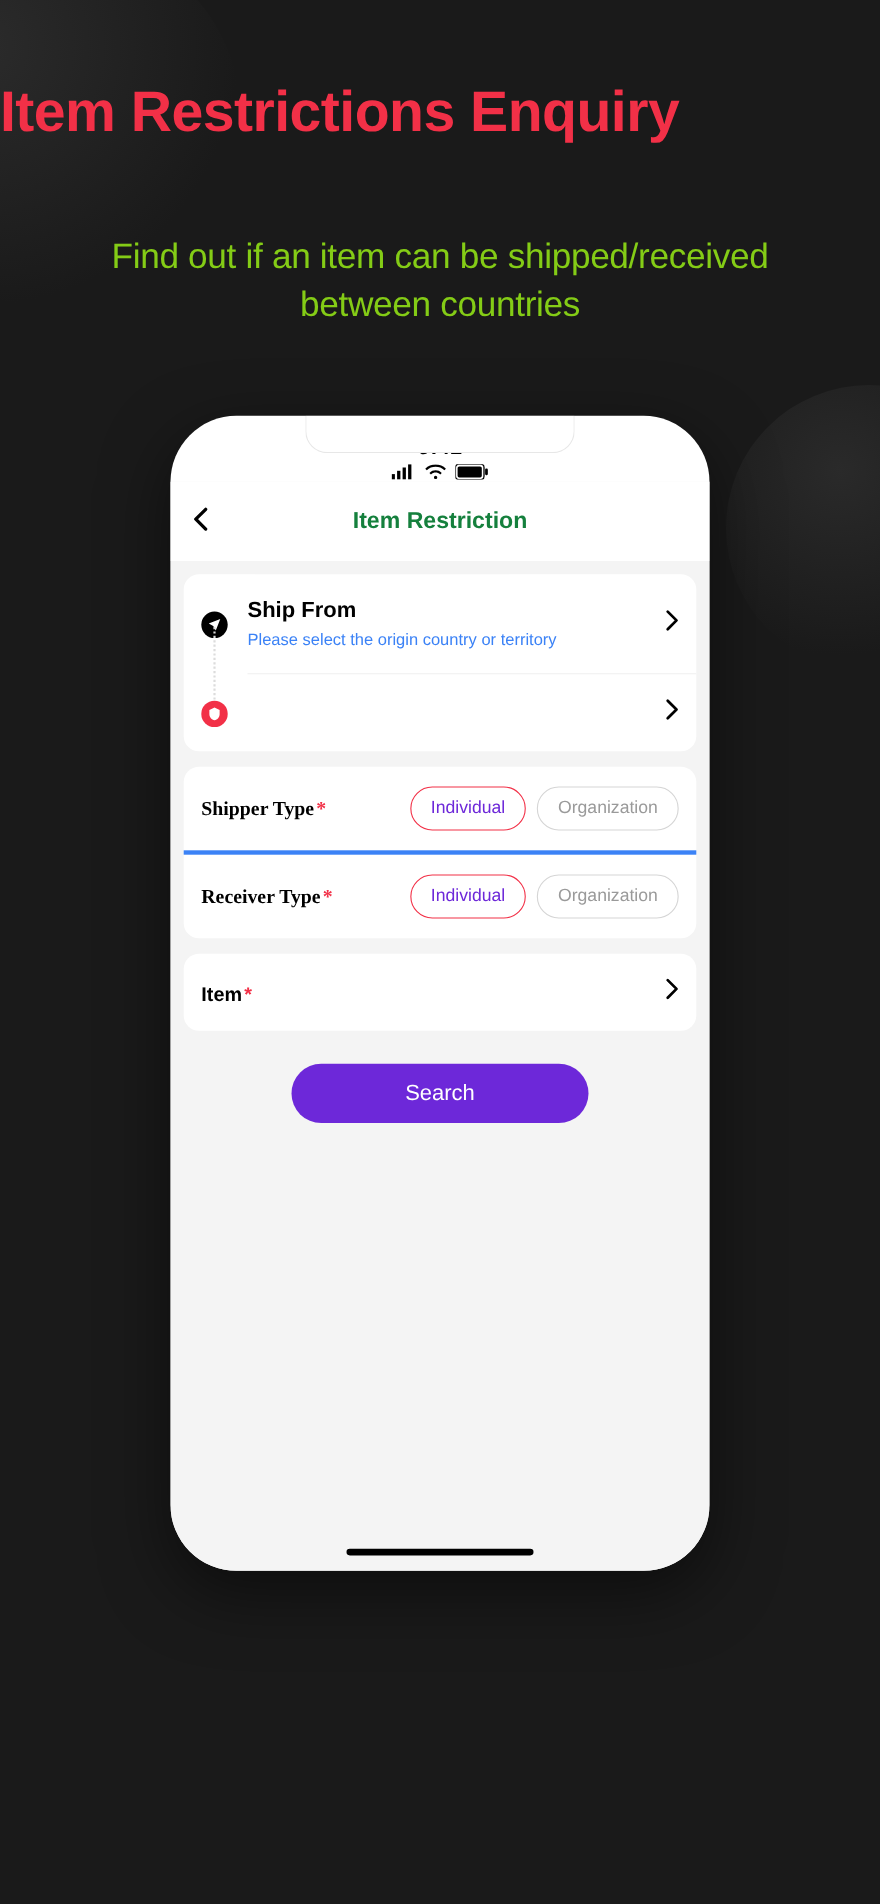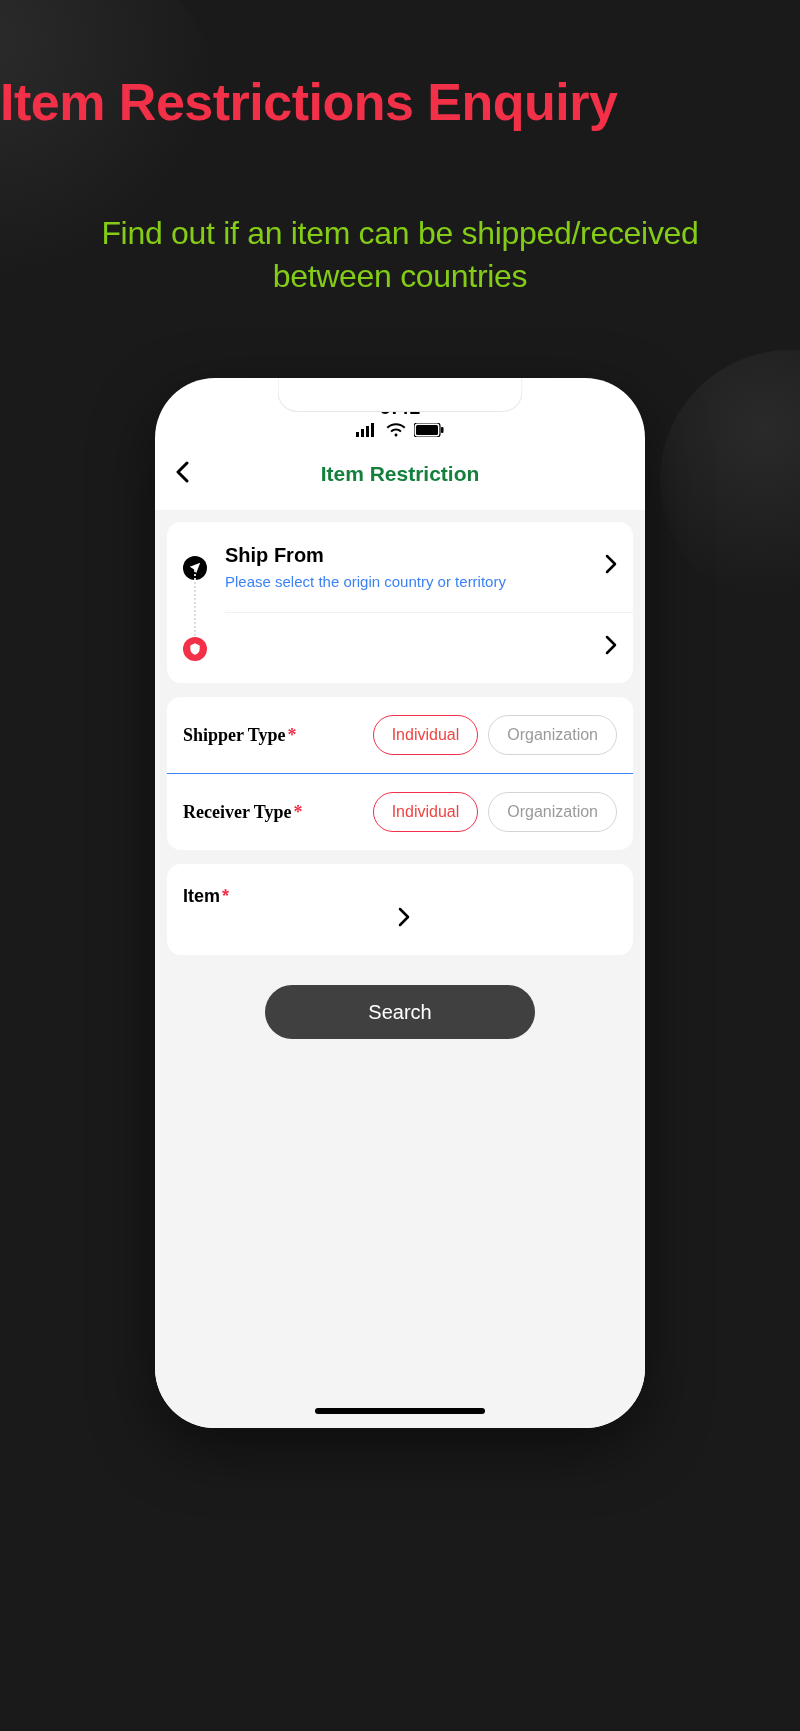--- a/index.html
+++ b/index.html
@@ -153,50 +153,49 @@
     top: 48px;
     bottom: -48px;
     border-left: 2px dotted #dcdcdc;
   }
   .type-row {
     display: flex;
     align-items: center;
     padding: 18px 16px;
     gap: 10px;
   }
-  .type-row + .type-row { border-top: 1px solid #3b82f6; }
+  .type-row + .type-row { border-top: 4px solid #3b82f6; }
   .type-label { font-size: 18px; font-weight: 600; color: #000; flex: 1; font-family: Liberation Serif, serif; }
   .req { color: #f23047; font-weight: 600; margin-left: 2px; }
   .pill {
     border-radius: 24px;
     padding: 10px 18px;
     font-size: 16px;
     font-weight: 500;
     border: 1.5px solid #d5d5d5;
     color: #9a9a9a;
     cursor: pointer;
     white-space: nowrap;
   }
   .pill.active {
     border-color: #f23047;
-    color: #ef4444;
+    color: #6d28d9;
   }
   .item-row {
     display: flex;
-    align-items: flex-start;
+    align-items: flex-end;
     padding: 22px 16px;
-    flex-direction: column;
   }
   .item-label { font-size: 18px; font-weight: 600; color: #000; flex: 1; }
   .search-btn {
     margin: 30px auto 0;
     width: 270px;
     height: 54px;
     border-radius: 30px;
-    background: #404040;
+    background: #6d28d9;
     color: #ffffff;
     font-size: 20px;
     font-weight: 500;
     border: none;
     display: block;
     cursor: pointer;
   }
   .home-indicator {
     position: absolute;
     bottom: 14px;

